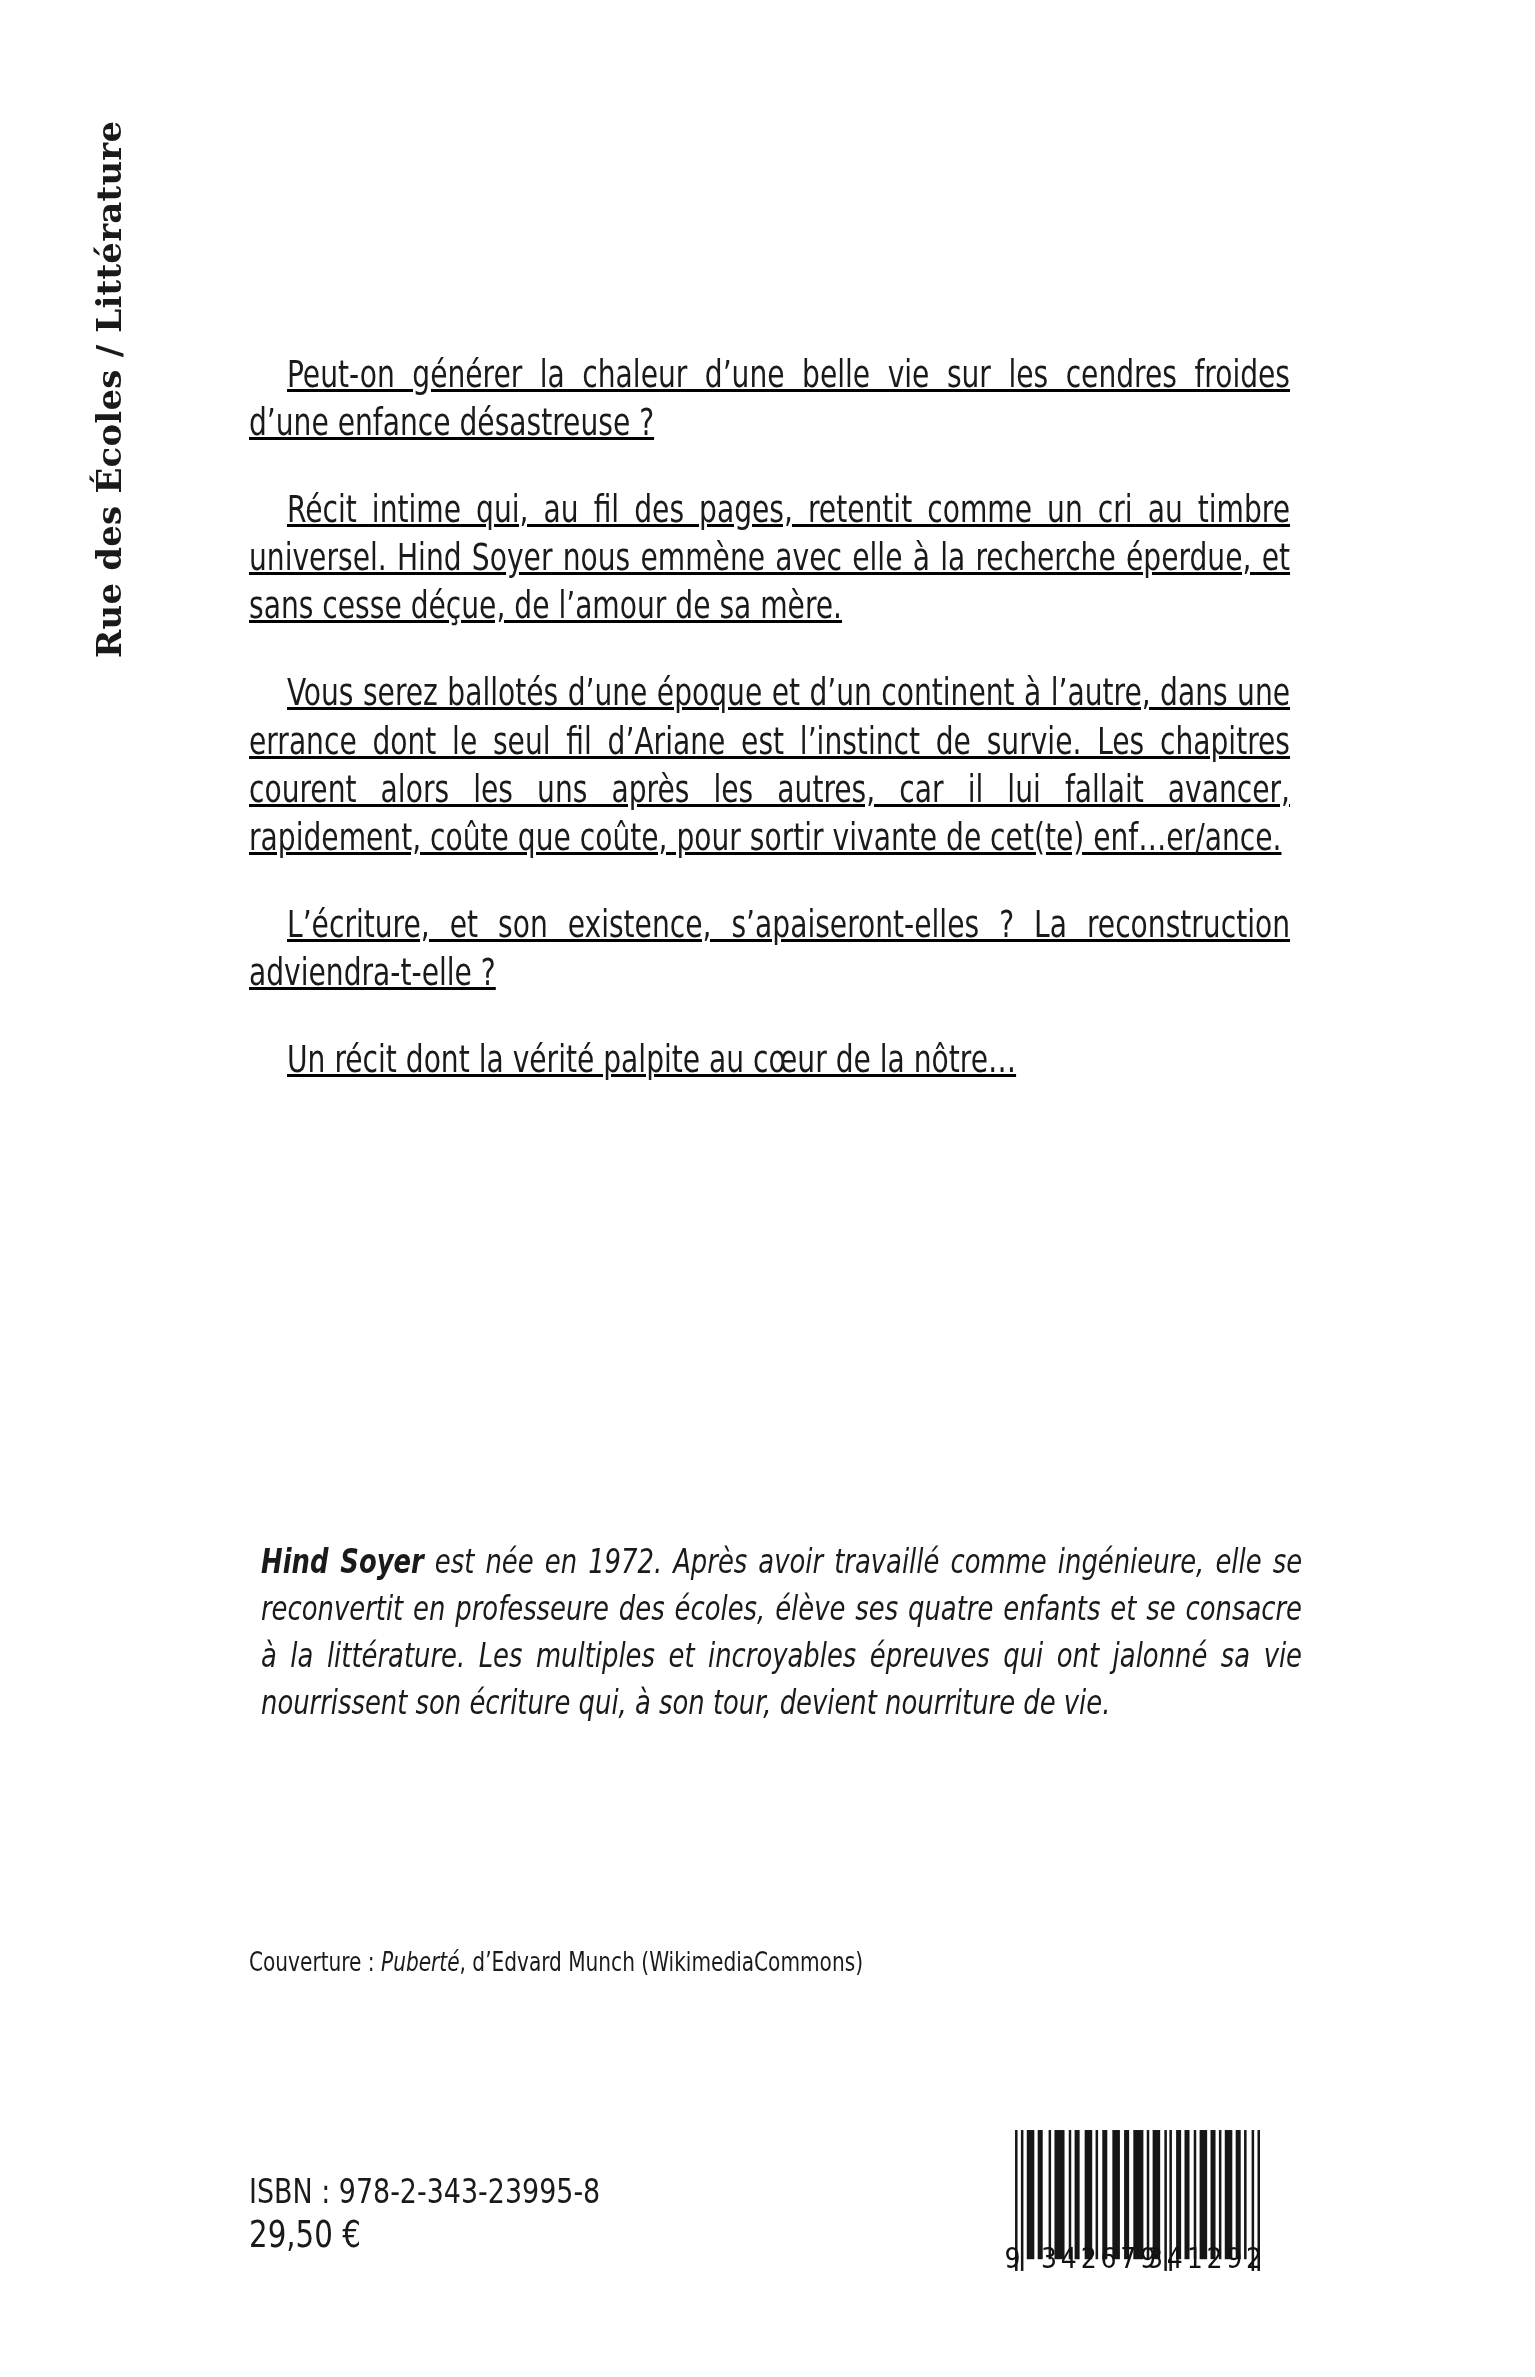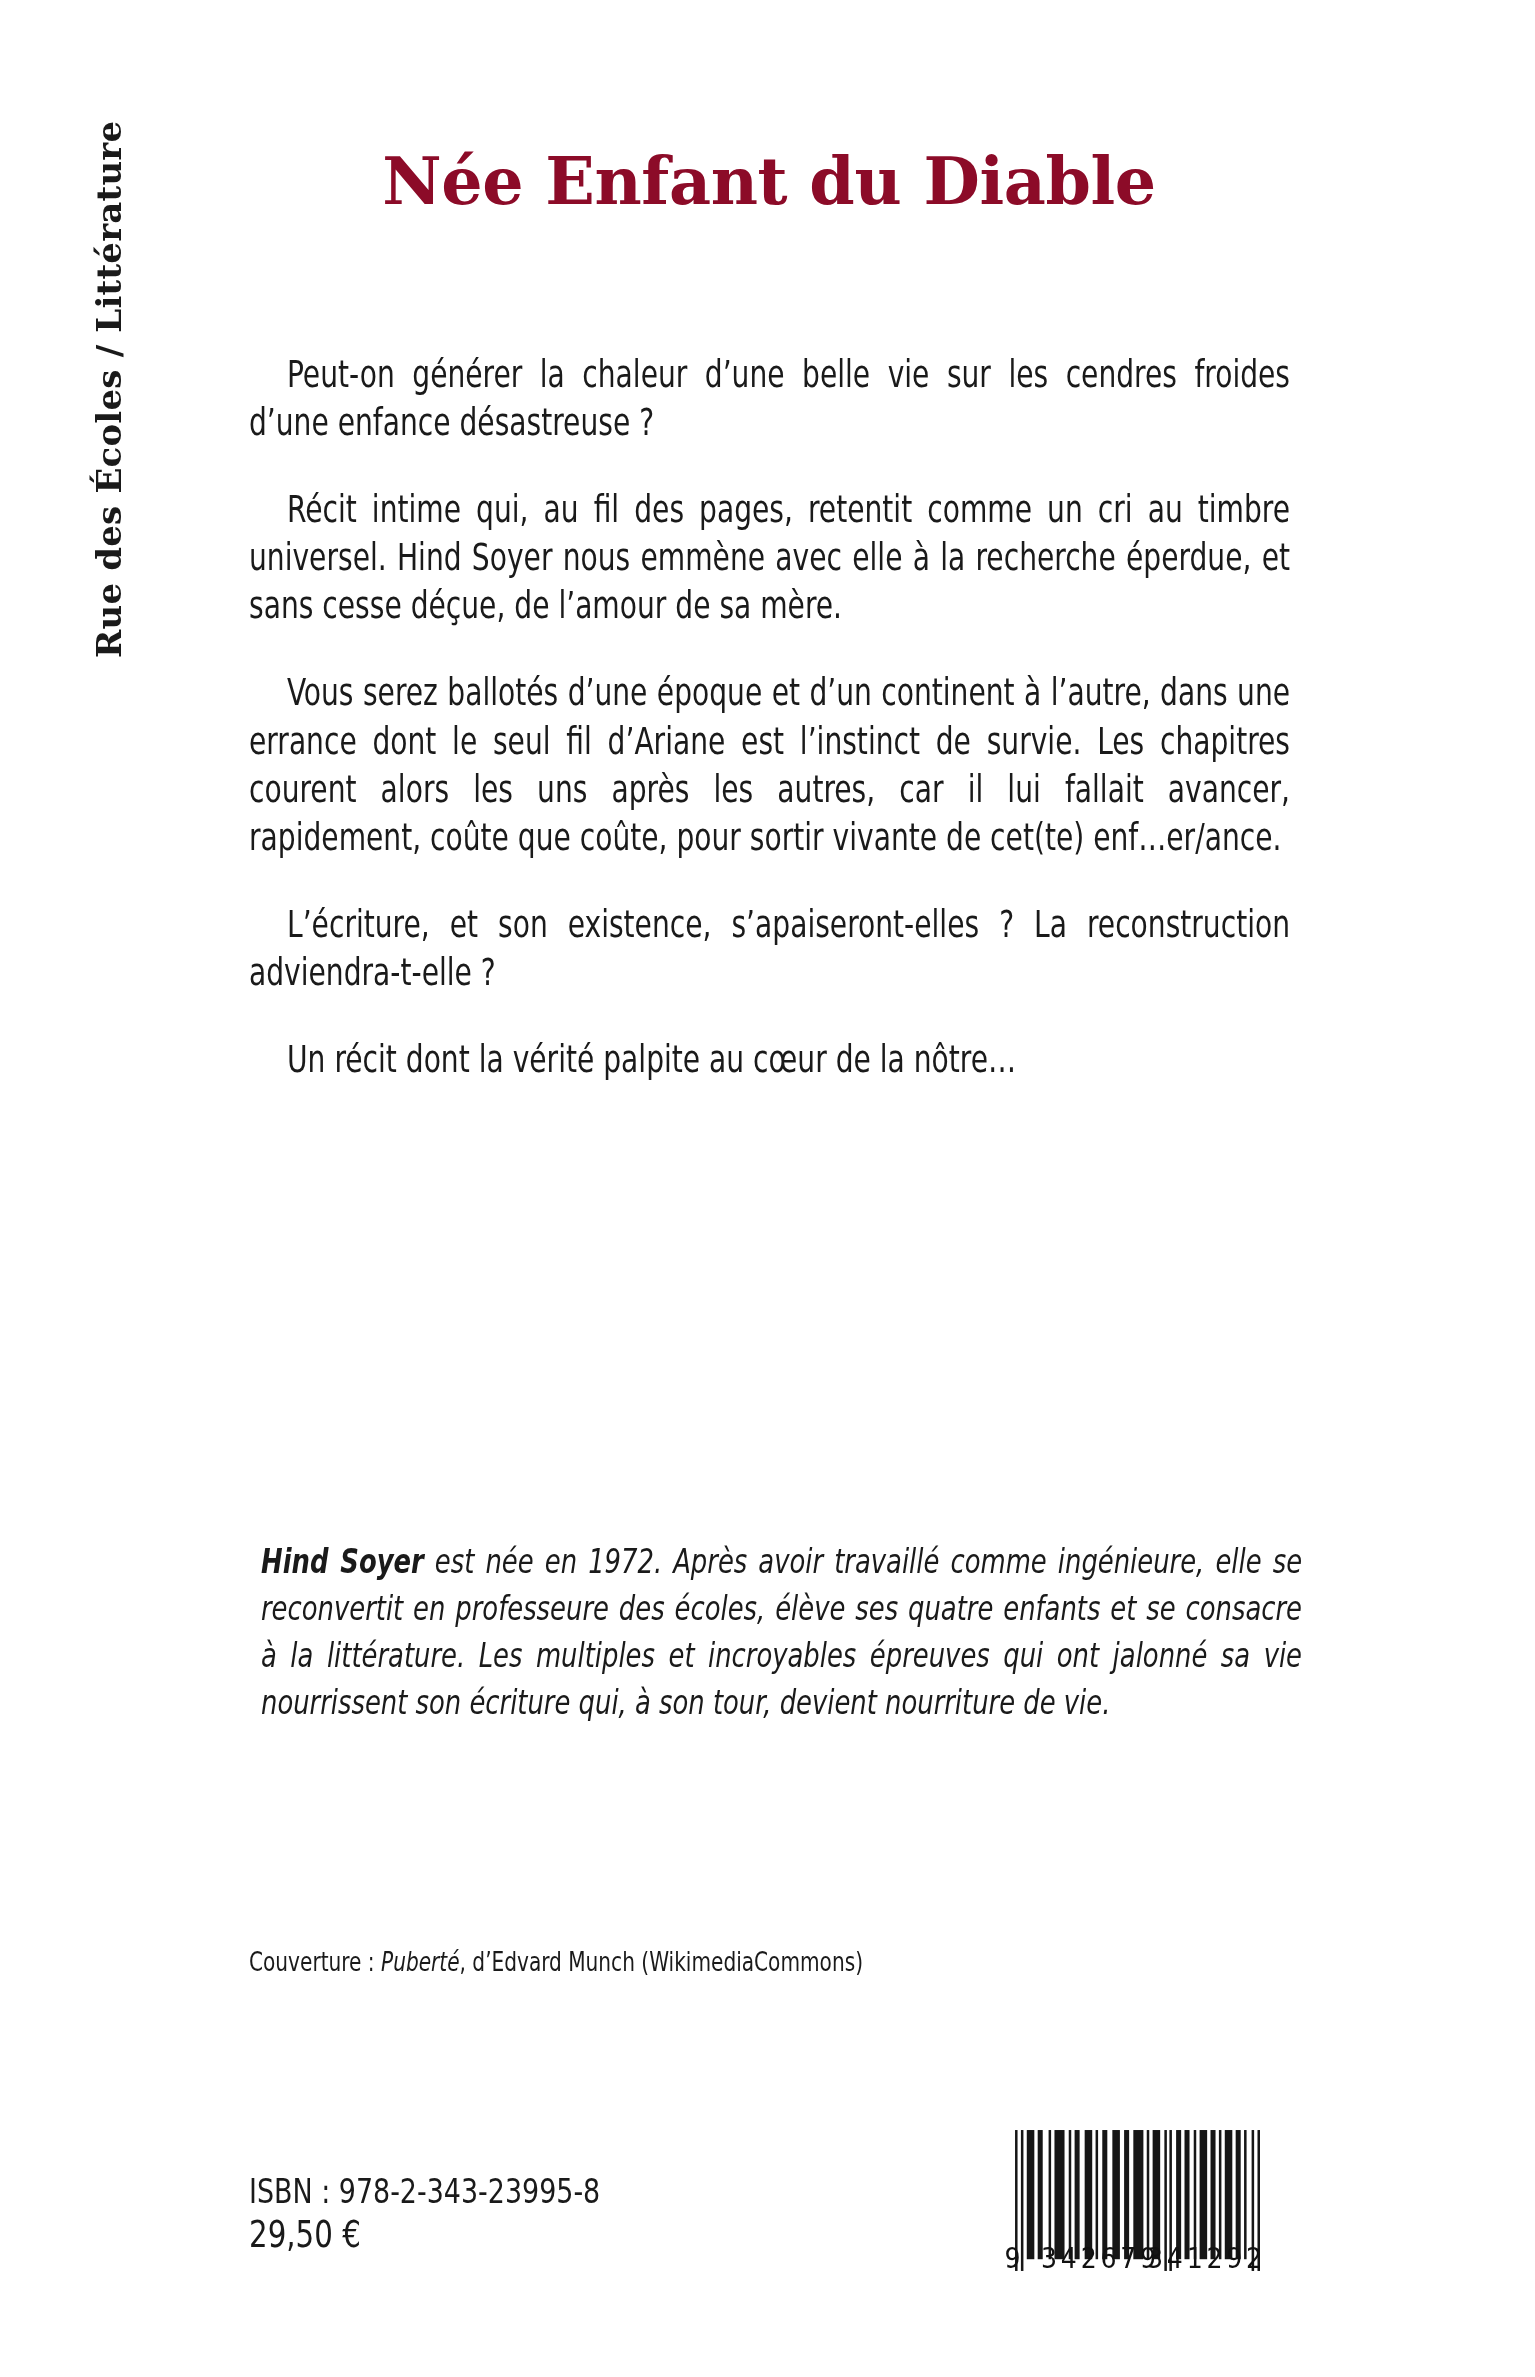--- a/index.html
+++ b/index.html
@@ -66,20 +66,21 @@
     color: #8C0B28;
     white-space: nowrap;
   }
 
   
   .blurb {
     position: absolute;
     left: 0;
     top: 351px;
     width: 1040px;
+    text-decoration: underline;
   }
   .blurb p {
     margin: 0 0 39px 0;
     text-indent: 45px;
     text-align: justify;
     font-family: "DejaVu Sans Condensed", "Liberation Sans Narrow", "DejaVu Sans", sans-serif;
     font-size: 37px;
     line-height: 1.30;
     color: #1a1a1a;
     font-stretch: condensed;
@@ -179,21 +180,20 @@
 <body>
 
 <div class="page">
 
   <div class="spine">
     <div class="spine-label">Rue des Écoles / Littérature</div>
   </div>
 
   <div class="content">
 
-    <div class="title">Née Enfant du Diable</div>
 
     <div class="blurb">
       <p>Peut-on générer la chaleur d’une belle vie sur les cendres froides d’une enfance désastreuse ?</p>
       <p>Récit intime qui, au fil des pages, retentit comme un cri au timbre universel. Hind Soyer nous emmène avec elle à la recherche éperdue, et sans cesse déçue, de l’amour de sa mère.</p>
       <p>Vous serez ballotés d’une époque et d’un continent à l’autre, dans une errance dont le seul fil d’Ariane est l’instinct de survie. Les chapitres courent alors les uns après les autres, car il lui fallait avancer, rapidement, coûte que coûte, pour sortir vivante de cet(te) enf…er/ance.</p>
       <p>L’écriture, et son existence, s’apaiseront-elles ? La reconstruction adviendra-t-elle ?</p>
       <p>Un récit dont la vérité palpite au cœur de la nôtre…</p>
     </div>
 
     <div class="bio">

